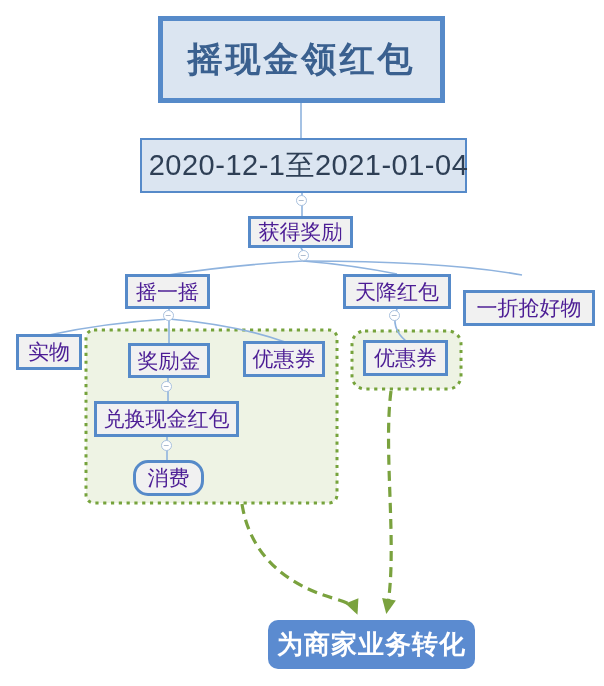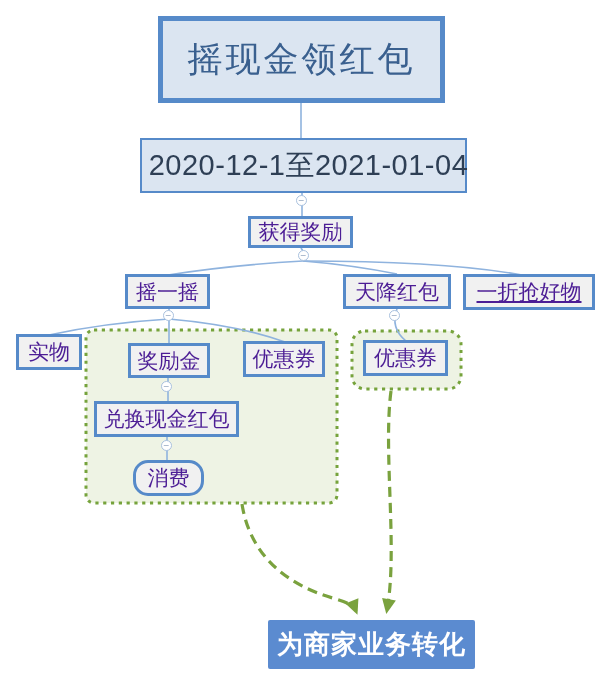--- a/index.html
+++ b/index.html
@@ -10,40 +10,40 @@
   .layer{position:absolute;left:0;top:0;}
   .node{
     position:absolute;box-sizing:border-box;
     display:flex;align-items:center;justify-content:center;
     background:#f1f1f1;border:3px solid #568ac9;
     color:#4c1d95;font-size:21px;white-space:nowrap;
   }
   .n-title{
     left:158px;top:16px;width:287px;height:87px;
     border-width:5px;background:#dbe5f1;
-    color:#3a608f;font-size:35px;font-weight:normal;letter-spacing:3px;
+    color:#3a608f;font-size:35px;font-weight:bold;letter-spacing:3px;
   }
   .n-date{
     left:140px;top:138px;width:327px;height:55px;
     border-width:2px;background:#dbe5f1;
     color:#2e3f55;font-size:29px;letter-spacing:0.5px;padding-left:10px;
   }
   .n-reward{left:248px;top:216px;width:105px;height:32px;}
   .n-shake{left:125px;top:274px;width:85px;height:35px;}
   .n-sky{left:343px;top:274px;width:108px;height:35px;}
-  .n-discount{left:463px;top:274px;width:132px;height:36px;text-decoration:underline;}
+  .n-discount{left:463px;top:290px;width:132px;height:36px;}
   .n-physical{left:16px;top:334px;width:66px;height:36px;}
   .n-bonus{left:128px;top:343px;width:82px;height:35px;}
   .n-coupon-shake{left:243px;top:341px;width:82px;height:36px;}
   .n-coupon-sky{left:363px;top:340px;width:85px;height:36px;}
   .n-exchange{left:94px;top:401px;width:145px;height:36px;text-align:right;}
   .n-consume{left:133px;top:460px;width:71px;height:36px;border-radius:15px;}
   .n-conversion{
     left:268px;top:620px;width:207px;height:49px;
-    background:#5b8bd0;border:none;border-radius:2px;
+    background:#5b8bd0;border:none;border-radius:10px;
     color:#ffffff;font-size:26px;font-weight:bold;letter-spacing:1px;
   }
   .collapse{
     position:absolute;box-sizing:border-box;width:11px;height:11px;
     border-radius:50%;background:#ffffff;border:1px solid #a9c1de;
     color:#93a6bf;font-size:10px;line-height:8px;
     display:flex;align-items:center;justify-content:center;
   }
   .c1{left:296px;top:195px;}
   .c2{left:298px;top:250px;}

